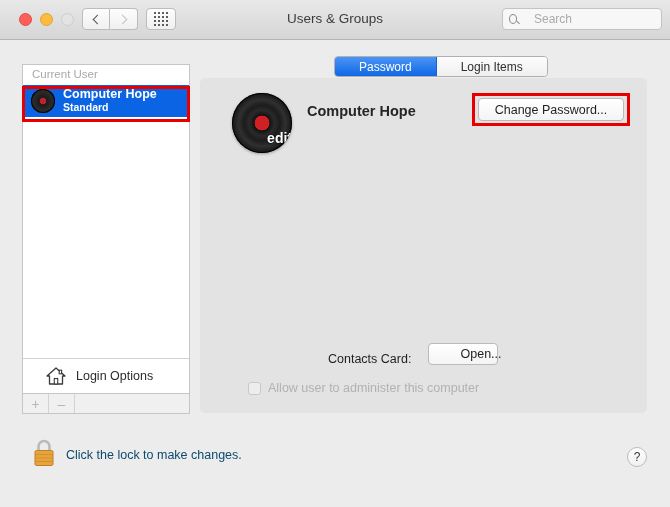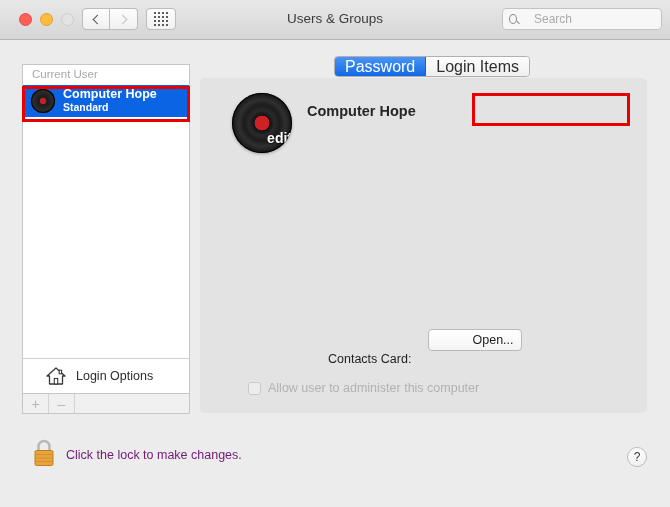--- a/index.html
+++ b/index.html
@@ -246,24 +246,24 @@
     left: 334px; top: 56px;
     display: flex;
     height: 21px;
     border-radius: 4px;
     overflow: hidden;
     border: 1px solid #b0b0b0;
     box-sizing: border-box;
     z-index: 5;
   }
   .tab {
-    padding: 0 10px;
-    display: flex;
-    align-items: center;
-    font-size: 16px;
+    padding: 0 24px;
+    display: flex;
+    align-items: center;
+    font-size: 12px;
     color: #2e2e2e;
     background: linear-gradient(to bottom, #fdfdfd, #efefef);
     box-sizing: border-box;
   }
   .tab.active {
     background: linear-gradient(to bottom, #4a94f5, #1068e4);
     color: #ffffff;
     border-right: 1px solid #1a64c8;
   }
 
@@ -322,22 +322,22 @@
   }
 
   .contacts-label {
     position: absolute;
     left: 328px; top: 352px;
     font-size: 12.5px;
     color: #1f1f1f;
   }
   .open-btn {
     position: absolute;
-    left: 428px; top: 329px;
-    width: 94px; height: 22px; padding-left: 36px;
+    left: 428px; top: 343px;
+    width: 70px; height: 22px; padding-left: 36px;
   }
 
   .allow-row {
     position: absolute;
     left: 232px; top: 381px;
     display: flex;
     align-items: center;
     margin-left: 16px;
   }
   .chk {
@@ -357,21 +357,21 @@
   
   .lock {
     position: absolute;
     left: 30px; top: 437px;
     width: 28px; height: 32px;
   }
   .lock-text {
     position: absolute;
     left: 66px; top: 448px;
     font-size: 12.5px;
-    color: #701a75;
+    color: #0c4a6e;
   }
   .help {
     position: absolute;
     left: 627px; top: 447px;
     width: 20px; height: 20px;
     border-radius: 50%;
     background: linear-gradient(to bottom, #fefefe, #f1f1f1);
     border: 1px solid #bcbcbc;
     box-sizing: border-box;
     display: flex;
@@ -482,20 +482,21 @@
     <div class="tab active">Password</div>
     <div class="tab">Login Items</div>
   </div>
 
   <div class="vinyl-lg">
     <span class="edit">edit</span>
   </div>
 
   <div class="fullname">Computer Hope</div>
 
+  <div class="btn change-pw">Change Password...</div>
   <div class="hl-pw"></div>
 
   <div class="contacts-label">Contacts Card:</div>
   <div class="btn open-btn">Open...</div>
 
   <div class="allow-row">
     <span class="chk"></span>
     <span class="allow-label">Allow user to administer this computer</span>
   </div>
 

